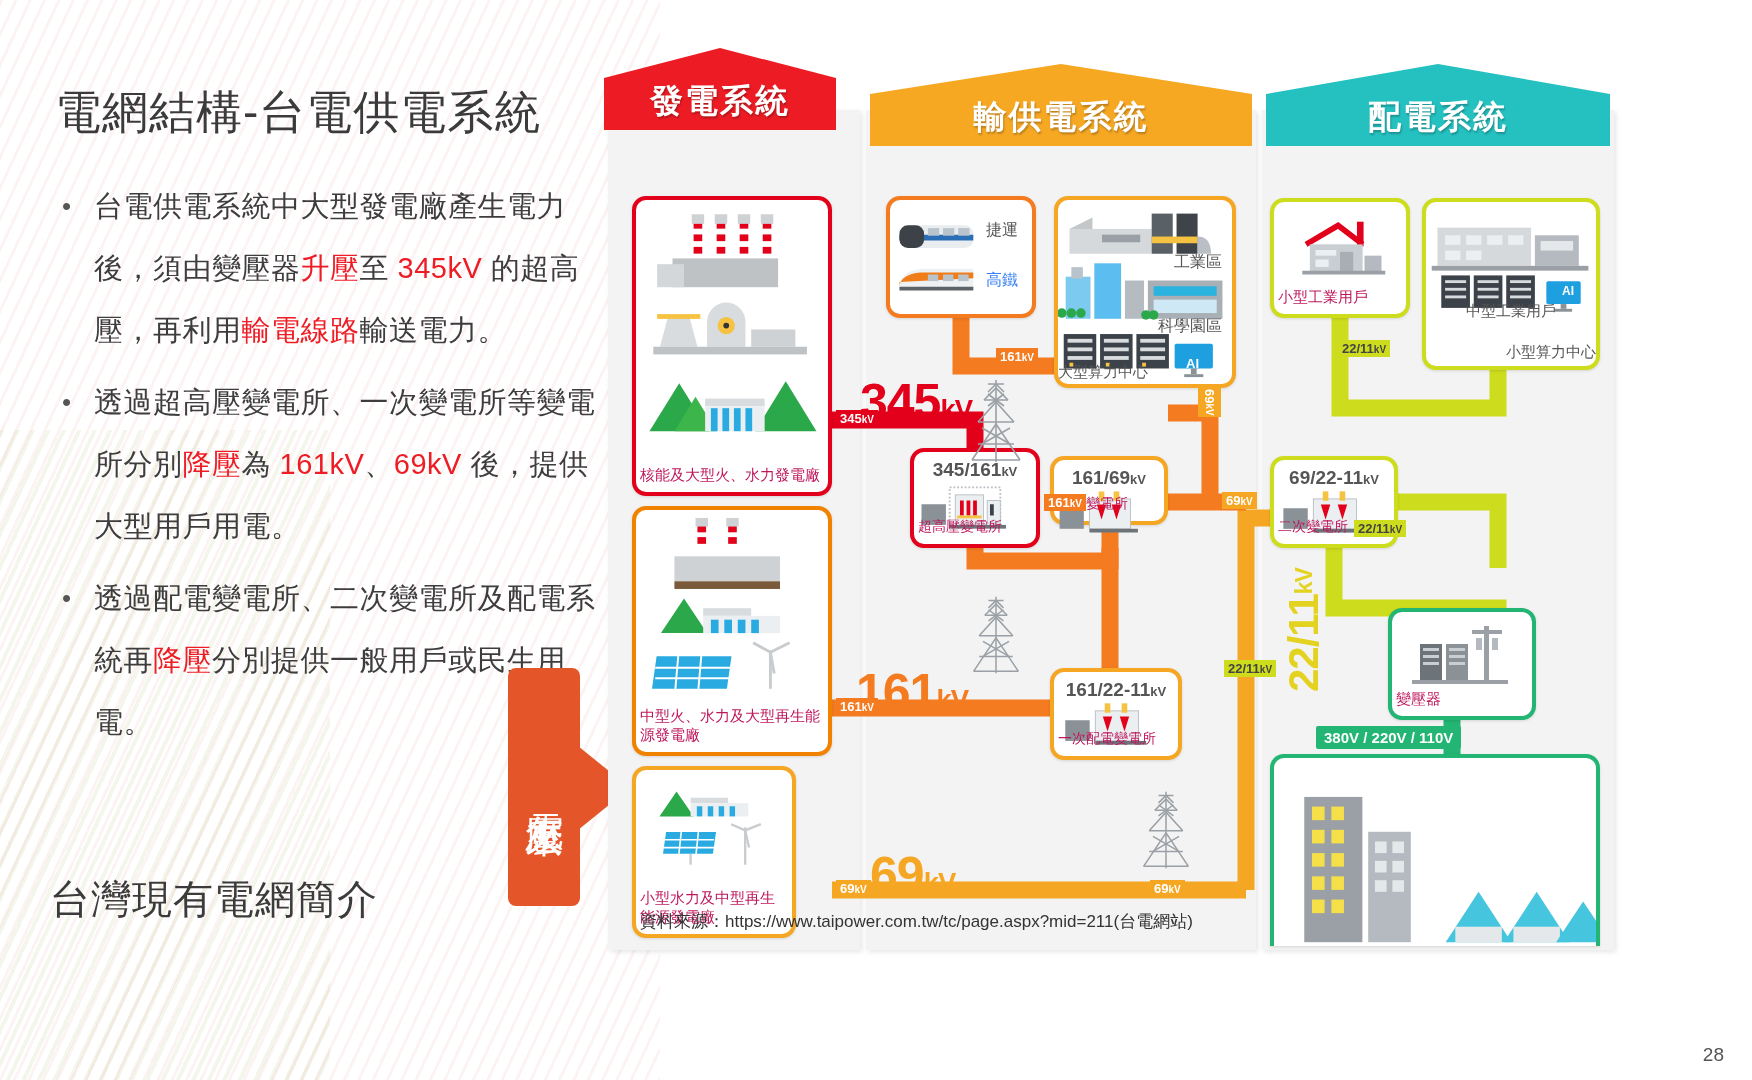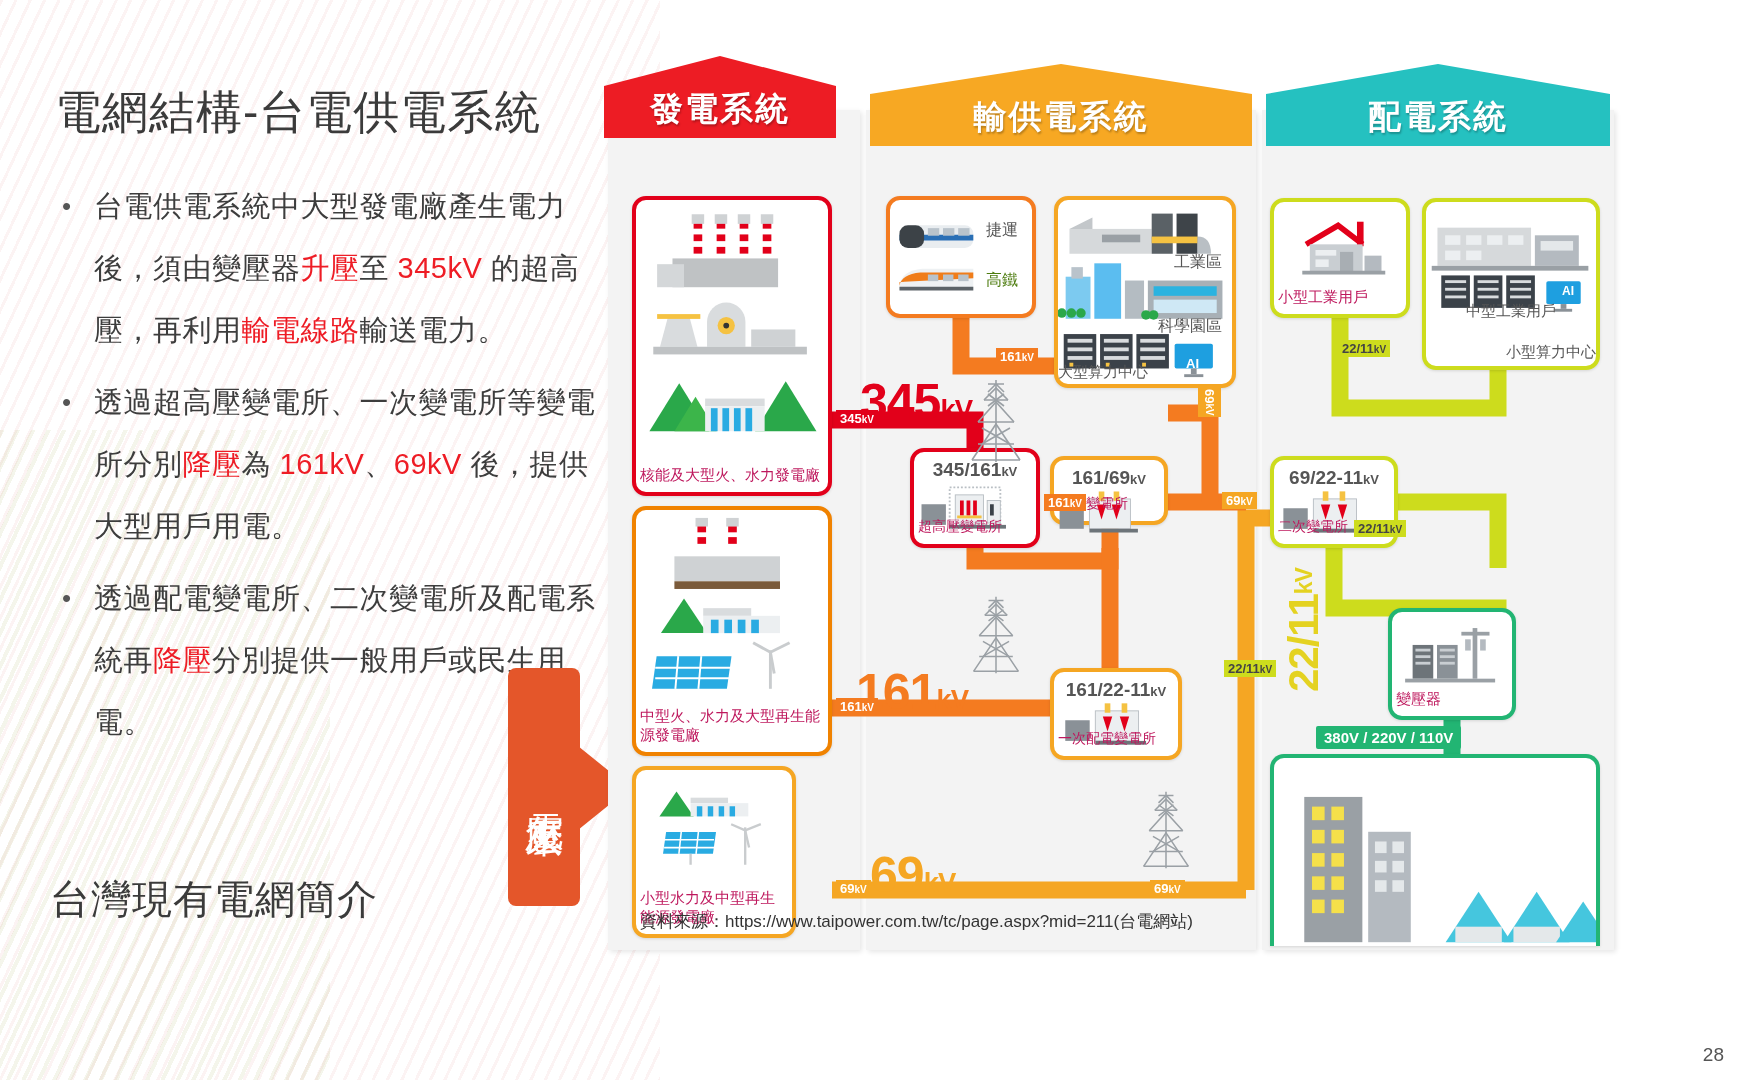--- a/index.html
+++ b/index.html
@@ -73,21 +73,21 @@
   
   .banner { position:absolute; height:82px; }
   .banner .shape {
     position:absolute; left:0; top:0; width:100%; height:100%;
   }
   .banner .label {
     position:absolute; left:0; right:0; bottom:6px;
     text-align:center; color:#fff; font-size:33px; font-weight:bold;
     letter-spacing:2px; text-shadow:1px 2px 2px rgba(0,0,0,0.25);
   }
-  .banner.gen  { left:6px;   top:8px; width:232px; }
+  .banner.gen  { left:6px;   top:0; width:232px; }
   .banner.tr   { left:272px; top:16px; width:382px; }
   .banner.dist { left:668px; top:16px; width:344px; }
 
   
   .card {
     position:absolute; background:#fff; border-radius:14px;
     box-shadow:0 1px 3px rgba(0,0,0,0.12);
   }
   .card .cap {
     position:absolute; left:4px; right:4px; bottom:8px;
@@ -109,21 +109,21 @@
   .c-rail  { left:288px; top:148px; width:150px; height:122px; border:4px solid #f47b20; }
   .c-ind   { left:456px; top:148px; width:182px; height:192px; border:4px solid #f5a623; }
   .c-ehv   { left:312px; top:400px; width:130px; height:100px; border:4px solid #e2001a; }
   .c-pri   { left:452px; top:408px; width:118px; height:69px;  border:4px solid #f5a623; }
   .c-dsub  { left:452px; top:620px; width:132px; height:92px;  border:4px solid #f5a623; }
 
   
   .c-small  { left:672px; top:150px; width:140px; height:120px; border:4px solid #cddc1d; }
   .c-mid    { left:824px; top:150px; width:178px; height:172px; border:4px solid #cddc1d; }
   .c-sec    { left:672px; top:408px; width:128px; height:92px;  border:4px solid #cddc1d; }
-  .c-trans  { left:790px; top:560px; width:128px; height:112px; border:4px solid #22b573; }
+  .c-trans  { left:790px; top:560px; width:148px; height:112px; border:4px solid #22b573; }
   .c-build  { left:672px; top:706px; width:330px; height:192px; border:4px solid #22b573; border-bottom:none; border-radius:14px 14px 0 0;}
 
   
   .vbig { position:absolute; font-weight:bold; letter-spacing:-1px; }
   .vbig .u { font-size:0.55em; }
   .v345 { left:262px; top:325px; font-size:50px; color:#e2001a; }
   .v161 { left:258px; top:615px; font-size:50px; color:#f47b20; }
   .v69  { left:272px; top:798px; font-size:50px; color:#f5a623; }
   .v2211{ left:682px; top:520px; font-size:42px; color:#e4d221;
           writing-mode:vertical-rl; transform:rotate(180deg); }
@@ -383,21 +383,21 @@
         <path d="M4 26 Q6 14 26 12 L82 12 L82 18 L4 22 Z" fill="#f07d1a"></path>
         <rect x="34" y="14" width="11" height="7" fill="#b9c3cb"></rect>
         <rect x="50" y="14" width="11" height="7" fill="#b9c3cb"></rect>
         <rect x="66" y="14" width="11" height="7" fill="#b9c3cb"></rect>
         <path d="M4 27 L82 27 L82 31 L4 31 Z" fill="#5c6368"></path>
       </g>
       <text x="104" y="36" font-size="17" fill="#555" font-family="Liberation Sans, sans-serif"></text>
       <text x="104" y="86" font-size="17" fill="#555" font-family="Liberation Sans, sans-serif"></text>
     </svg>
     <span style="position:absolute;left:96px;top:20px;font-size:16px;color:#555;">捷運</span>
-    <span style="position:absolute;left:96px;top:70px;font-size:16px;color:#4d7c0f;">高鐵</span>
+    <span style="position:absolute;left:96px;top:70px;font-size:16px;color:#3b82f6;">高鐵</span>
   </div>
 
   <div class="card c-ind">
     <svg viewBox="0 0 182 192" style="position:absolute;left:0;top:0;width:100%;height:100%;">
 
       <g transform="translate(6,8)">
         <rect x="6" y="22" width="86" height="26" fill="#d6d9db"></rect>
         <path d="M6 22 L30 10 L30 22 Z" fill="#c3c7ca"></path>
         <rect x="40" y="28" width="40" height="8" fill="#9aa0a5"></rect>
         <rect x="92" y="6" width="22" height="42" fill="#5a6166"></rect>

